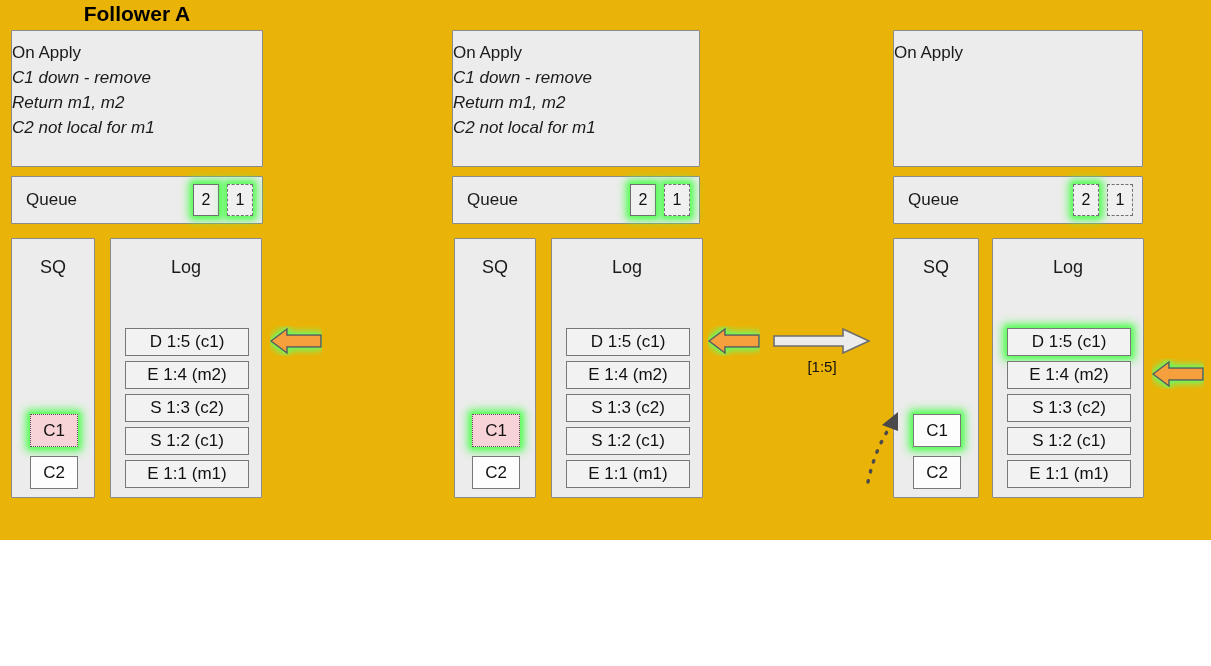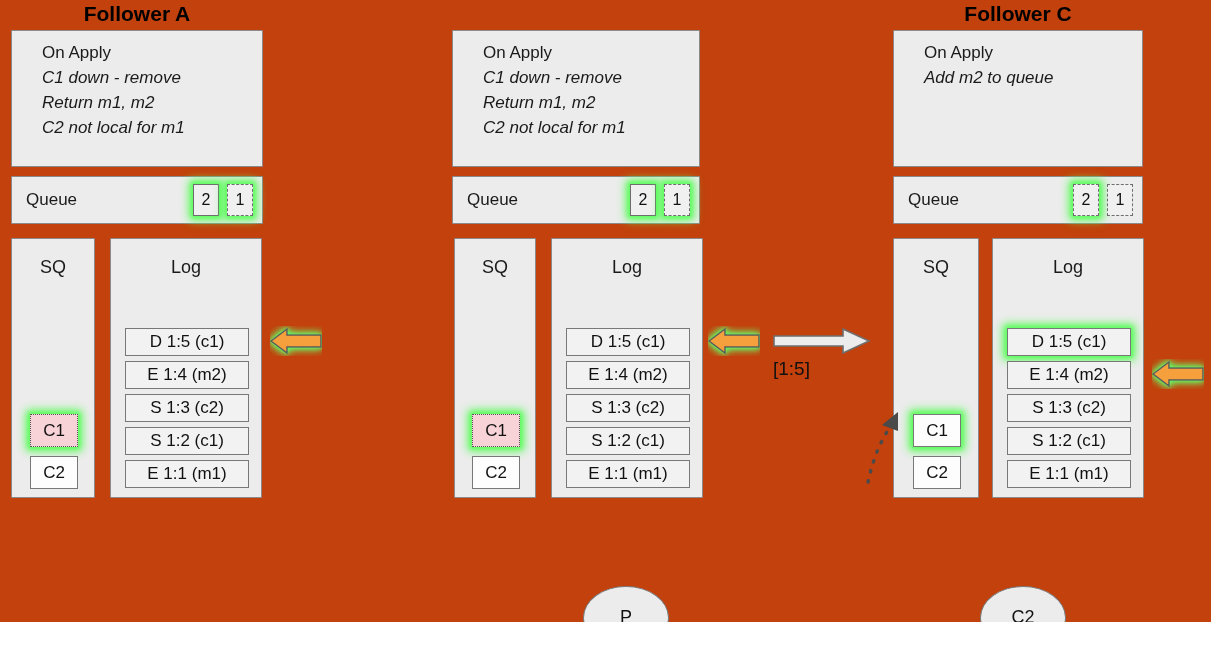--- a/index.html
+++ b/index.html
@@ -4,23 +4,23 @@
 <style>
   * { box-sizing: border-box; }
   html, body {
     margin: 0; padding: 0;
     background: #ffffff;
     width: 1211px; height: 666px;
     font-family: "Liberation Sans", sans-serif;
   }
   #stage {
     position: relative;
-    width: 1211px; height: 622px;
+    width: 1211px; height: 540px;
     overflow: hidden;
-    background: #c2410c;
+    background: #eab308;
   }
 
   
   .node-title {
     position: absolute;
     font-size: 21px;
     font-weight: bold;
     color: #000000;
     text-align: center;
     white-space: nowrap;
@@ -28,21 +28,21 @@
   }
 
   .panel {
     position: absolute;
     background: #ececec;
     border: 1.5px solid #8a8a8a;
     border-radius: 1px;
   }
 
   .apply-box {
-    padding: 9px 0 0 30px;
+    padding: 9px 0 0 0;
   }
   .apply-line {
     font-size: 17px;
     color: #1a1a1a;
     line-height: 25px;
     white-space: nowrap;
   }
   .apply-line.italic { font-style: italic; }
 
   .queue-box {
@@ -104,22 +104,23 @@
   .arrow-orange {
     position: absolute;
     width: 52px; height: 30px;
   }
   .arrow-open {
     position: absolute;
     width: 98px; height: 30px;
   }
   .arrow-label {
     position: absolute;
-    font-size: 19px;
-    color: #111;
+    font-size: 15px;
+    color: #111;
+    text-align: center;
     white-space: nowrap;
   }
   .dotted-arrow { position: absolute; }
 
   
   .ellipse {
     position: absolute;
     background: #ececec;
     border: 1.5px solid #777;
     border-radius: 50%;
@@ -222,25 +223,23 @@
     </svg>
   </div>
 
   <div class="arrow-open" style="left:773px; top:326px;">
     <svg width="98" height="30" viewBox="0 0 98 30">
       <polygon points="1,10 70,10 70,3 96,15 70,27 70,20 1,20" fill="#ececec" stroke="#6f6f6f" stroke-width="1.6"></polygon>
     </svg>
   </div>
   <div class="arrow-label" style="left:773px; top:358px; width:98px;">[1:5]</div>
 
-  <div class="node-title" style="left:893px; top:2px; width:250px;">Follower C</div>
 
   <div class="panel apply-box" style="left:893px; top:30px; width:250px; height:137px;">
     <div class="apply-line">On Apply</div>
-    <div class="apply-line italic">Add m2 to queue</div>
   </div>
 
   <div class="panel queue-box" style="left:893px; top:176px; width:250px; height:48px;">
     <div class="queue-label">Queue</div>
     <div class="queue-slots">
       <div class="slot dashed glow">2</div>
       <div class="slot dashed">1</div>
     </div>
   </div>
 

